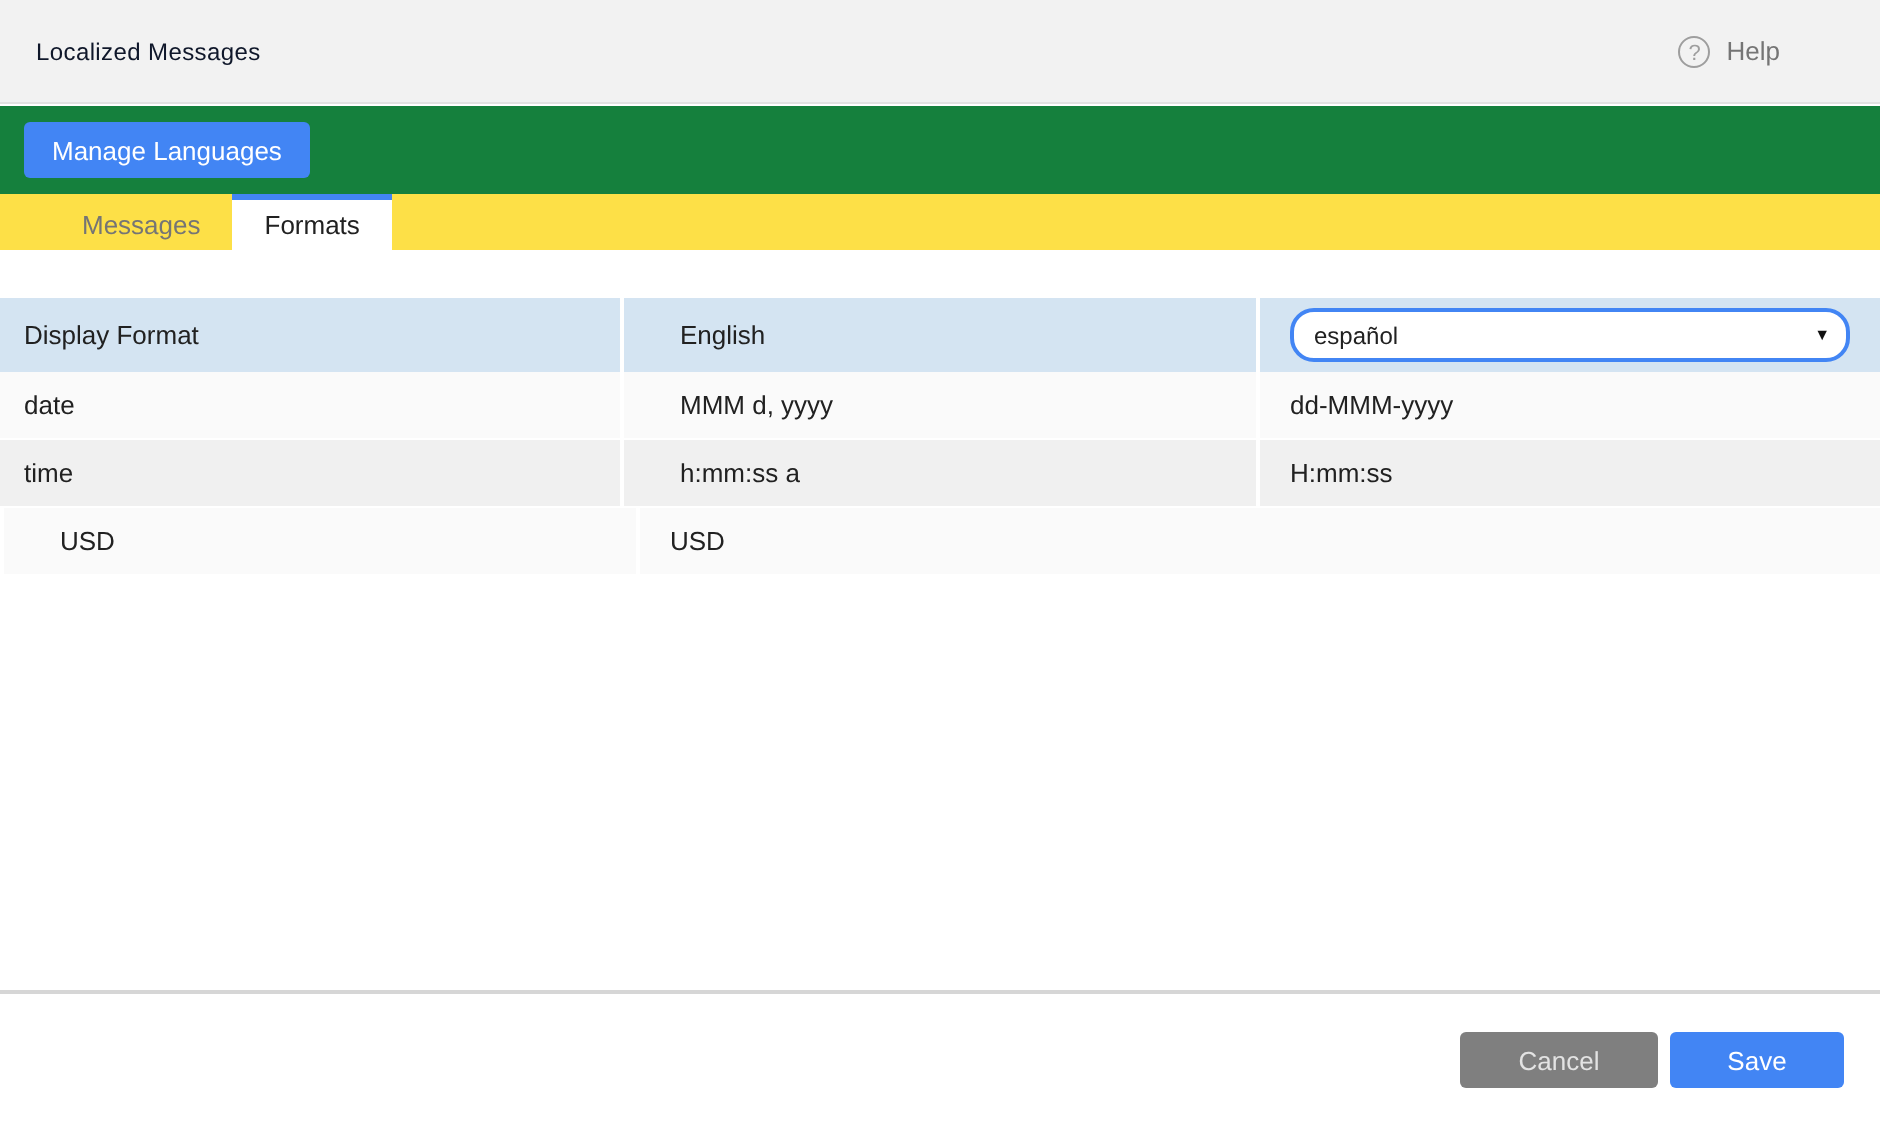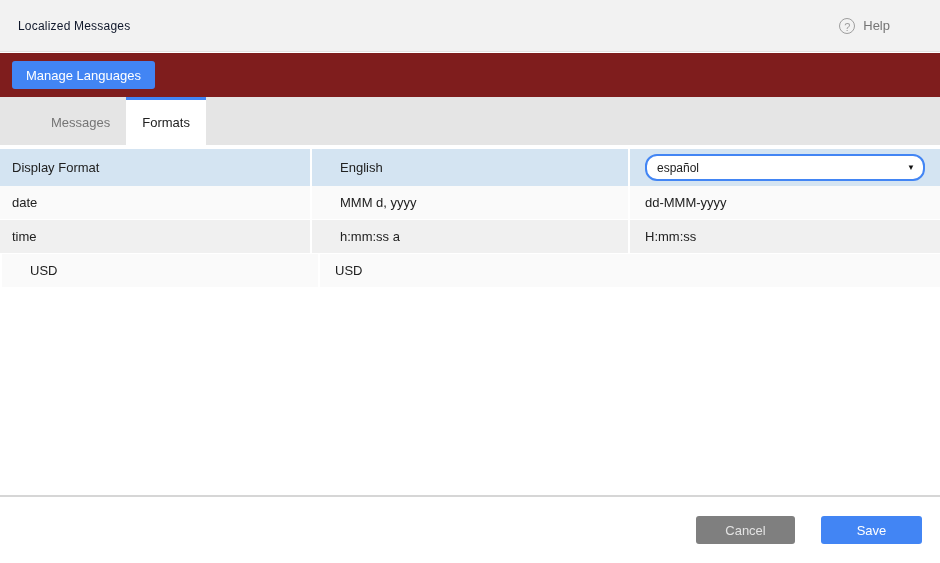--- a/index.html
+++ b/index.html
@@ -52,21 +52,21 @@
     line-height: 16px;
     text-align: center;
     display: inline-block;
   }
 
   
   .manage-row {
     position: absolute;
     top: 53px; left: 0; right: 0;
     height: 44px;
-    background: #7f1d1d;
+    background: #15803d;
     display: flex;
     align-items: center;
     padding-left: 12px;
   }
   .btn {
     border: none;
     border-radius: 3px;
     font-family: "Liberation Sans", "DejaVu Sans", sans-serif;
     font-size: 13px;
     cursor: pointer;
@@ -75,25 +75,25 @@
     background: #4285f4;
     color: #ffffff;
     height: 28px;
     padding: 0 14px;
   }
 
   
   .tabstrip {
     position: absolute;
     top: 97px; left: 0; right: 0;
-    height: 48px;
-    background: #e5e5e5;
+    height: 28px;
+    background: #fde047;
     display: flex;
     align-items: stretch;
-    padding-left: 35px;
+    padding-left: 25px;
   }
   .tab {
     min-width: 70px;
     padding: 0 16px;
     display: flex;
     align-items: center;
     justify-content: center;
     font-size: 13px;
     color: #757575;
     cursor: pointer;
@@ -156,32 +156,32 @@
   .footer-divider {
     position: absolute;
     top: 495px; left: 0; right: 0;
     height: 2px;
     background: #d6d6d6;
   }
   .footer {
     position: absolute;
     top: 516px; right: 18px;
     display: flex;
-    gap: 26px;
+    gap: 6px;
   }
   .btn-cancel {
     background: #7f7f7f;
     color: #e3e3e3;
     width: 99px;
     height: 28px;
   }
   .btn-save {
     background: #4285f4;
     color: #ffffff;
-    width: 101px;
+    width: 87px;
     height: 28px;
   }
 </style>
 </head>
 <body>
 
 <div class="page">
 
   <div class="topbar">
     <div class="page-title">Localized Messages</div>

